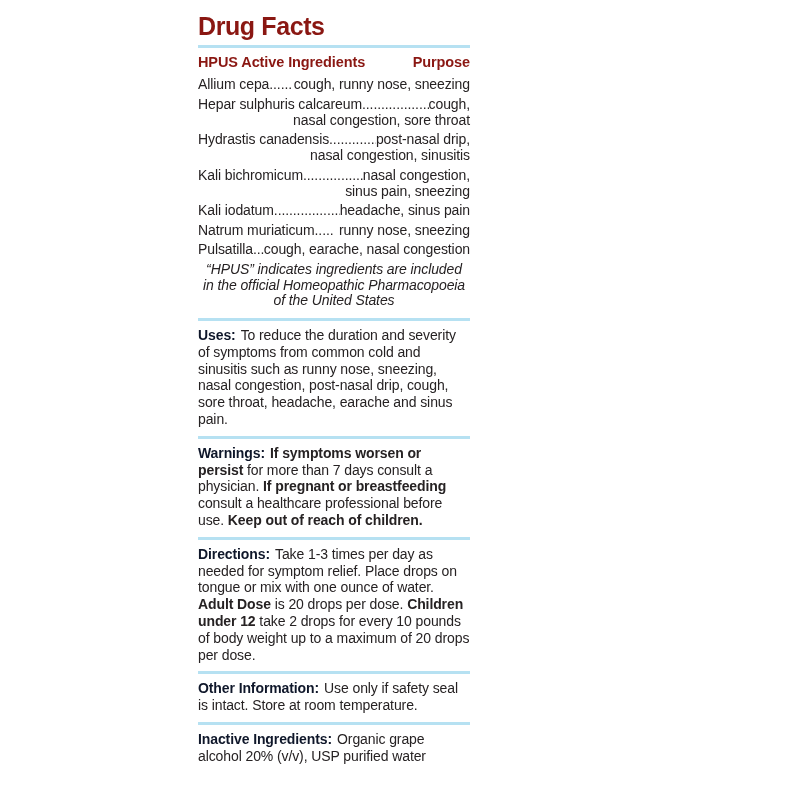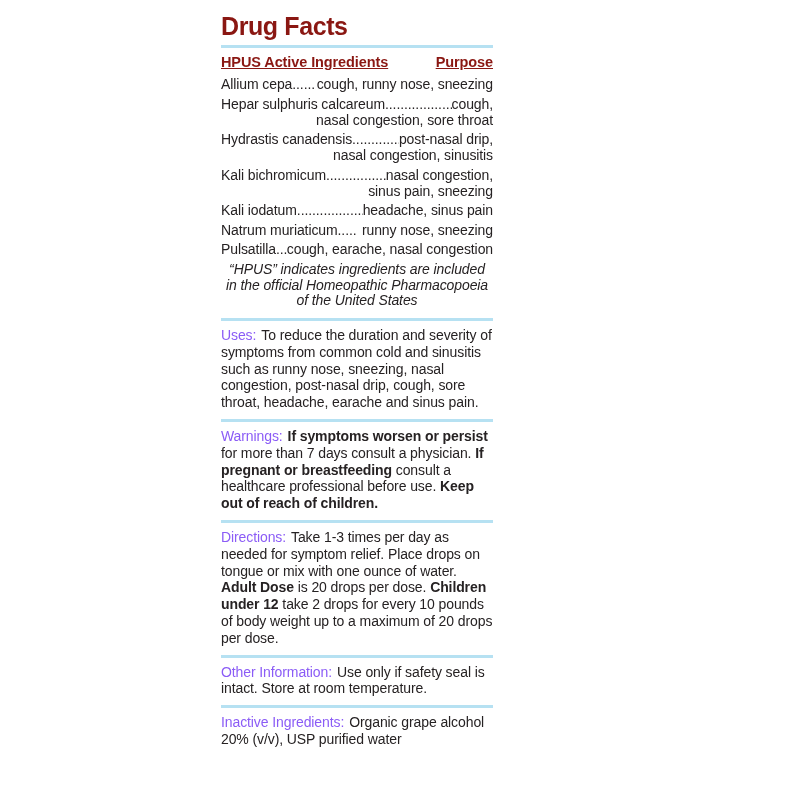--- a/index.html
+++ b/index.html
@@ -1,46 +1,45 @@
 <!DOCTYPE html>
 <html><head>
 <meta charset="utf-8">
 <style>
   html,body{margin:0;padding:0;background:#ffffff;}
   .canvas{
     width:668px;height:800px;overflow:hidden;background:#ffffff;
     font-family:"Liberation Sans","DejaVu Sans",sans-serif;
     color:#262223;
-    margin-left:23px;
   }
   .panel{
     width:272px;margin:0 auto;padding-top:13px;
     font-size:14px;line-height:16.3px;letter-spacing:-0.1px;
   }
   .title{
     font-size:25px;line-height:27px;font-weight:bold;
     color:#8a1712;letter-spacing:-0.4px;margin:0 0 5px 0;
   }
   .rule{height:3px;background:#b6e1f2;margin:0;}
   .headrow{
     display:flex;justify-content:space-between;
-    margin-top:6px;font-weight:bold;font-size:14.5px;color:#8a1712;text-decoration:underline;
+    margin-top:6px;font-weight:bold;font-size:14.5px;color:#8a1712;
   }
   .italic{font-style:italic;}
   .potency{margin-top:5px;line-height:16px;}
   .ingredients{margin-top:6px;}
   .entry{margin-bottom:3px;}
   .row{display:flex;}
   .nm{white-space:nowrap;}
   .ld{flex:1 1 0;min-width:0;overflow:hidden;white-space:nowrap;}
   .pp{white-space:nowrap;}
   .row2{text-align:right;}
   .hpus{margin:5px 0 9px 0;line-height:15.6px;text-align:center;}
   .section{padding:6px 0 8px 0;}
-  .sec-label{font-weight:normal;color:#8b5cf6;margin-right:5px;}
+  .sec-label{font-weight:bold;color:#0f172a;margin-right:5px;}
   .b{font-weight:bold;}
   .para{margin:0;line-height:16.8px;}
 </style>
 </head>
 <body>
 
 <div class="canvas">
   <div class="panel">
 
     <h1 class="title">Drug Facts</h1>

